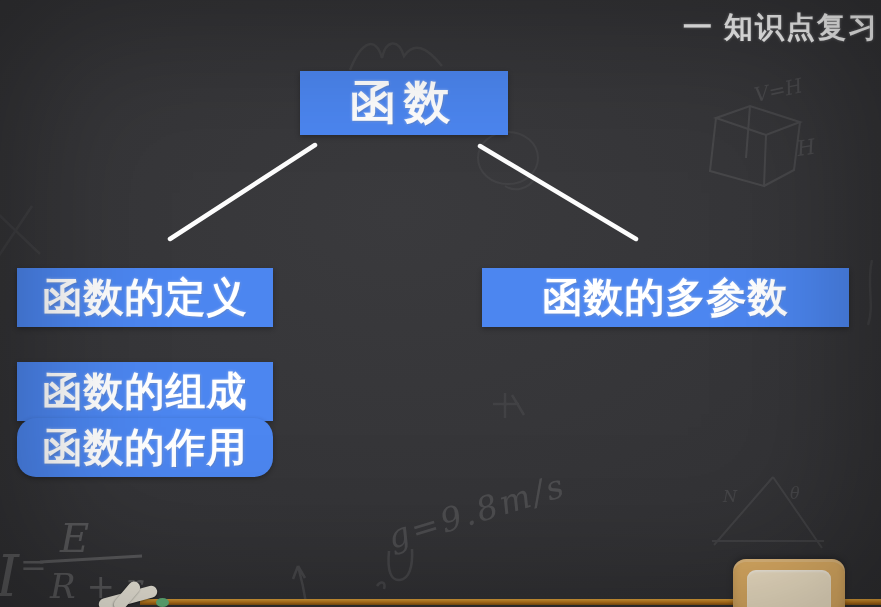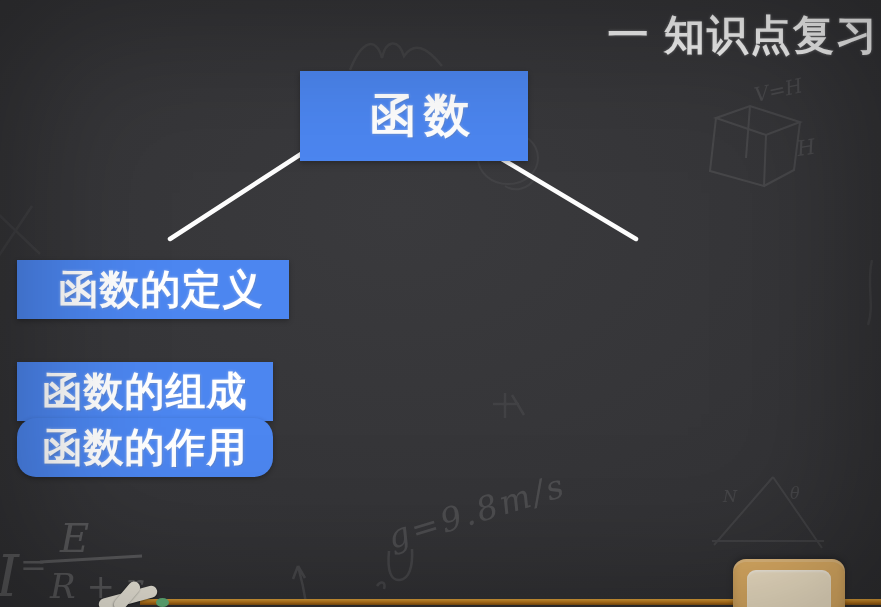--- a/index.html
+++ b/index.html
@@ -8,34 +8,34 @@
     position:relative;width:881px;height:607px;overflow:hidden;
     background:radial-gradient(120% 120% at 45% 35%, #3a3a3d 0%, #333336 55%, #2b2b2d 100%);
   }
   .board::after{
     content:"";position:absolute;inset:0;pointer-events:none;z-index:9;
     box-shadow:inset 0 0 140px 25px rgba(0,0,0,.30);
   }
   .doodles{position:absolute;inset:0;z-index:1;}
   .slide-title{
     position:absolute;top:8px;right:2px;z-index:5;
-    color:#f4f4f4;font-size:41px;font-weight:700;letter-spacing:2px;white-space:nowrap;
+    color:#f4f4f4;font-size:29px;font-weight:700;letter-spacing:2px;white-space:nowrap;
     text-shadow:0 0 3px rgba(255,255,255,.35);
   }
   .node{
     position:absolute;z-index:4;background:#4c86f0;color:#fff;font-weight:700;
     display:flex;align-items:center;justify-content:center;white-space:nowrap;
     text-shadow:0 0 3px rgba(255,255,255,.45), 1px 1px 1px rgba(0,0,0,.15);
     box-shadow:0 2px 5px rgba(0,0,0,.28);
   }
-  .node-root{left:300px;top:71px;width:208px;height:90px;font-size:46px;letter-spacing:8px;padding-left:20px;}
+  .node-root{left:300px;top:71px;width:208px;height:64px;font-size:46px;letter-spacing:8px;padding-left:0;}
   .node-col{height:59px;font-size:40px;letter-spacing:1px;}
   .node-left{left:17px;width:256px;}
   .node-right{left:482px;width:367px;}
-  .row1{top:260px;padding-left:16px;} .row2{top:334px;margin-top:28px;} .row3{top:418px;border-radius:19px;}
+  .row1{top:268px;} .row2{top:334px;margin-top:28px;} .row3{top:418px;border-radius:19px;}
   .tray-line{
     position:absolute;left:140px;top:599px;width:741px;height:6px;z-index:2;
     background:linear-gradient(180deg,#e2a63e 0%,#c07a1c 55%,#8a5511 100%);
   }
   .eraser{
     position:absolute;left:733px;top:559px;width:112px;height:60px;z-index:6;
     background:#e3b267;border-radius:13px;
     box-shadow:inset 0 3px 0 rgba(255,255,255,.18), inset 0 -5px 8px rgba(0,0,0,.15), 0 -2px 6px rgba(0,0,0,.25);
   }
   .eraser-pad{
@@ -113,20 +113,21 @@
   </svg>
 
   <div class="slide-title">一 知识点复习</div>
 
   <div class="node node-root">函数</div>
 
   <div class="node node-col node-left row1">函数的定义</div>
   <div class="node node-col node-left row2">函数的组成</div>
   <div class="node node-col node-left row3">函数的作用</div>
 
+  <div class="node node-col node-right row1">函数的多参数</div>
 
   <div class="tray-line"></div>
 
   <div class="eraser">
     <div class="eraser-pad"></div>
   </div>
 
   <div class="chalk chalk-a"></div>
   <div class="chalk chalk-b"></div>
   <div class="chalk-dot"></div>

